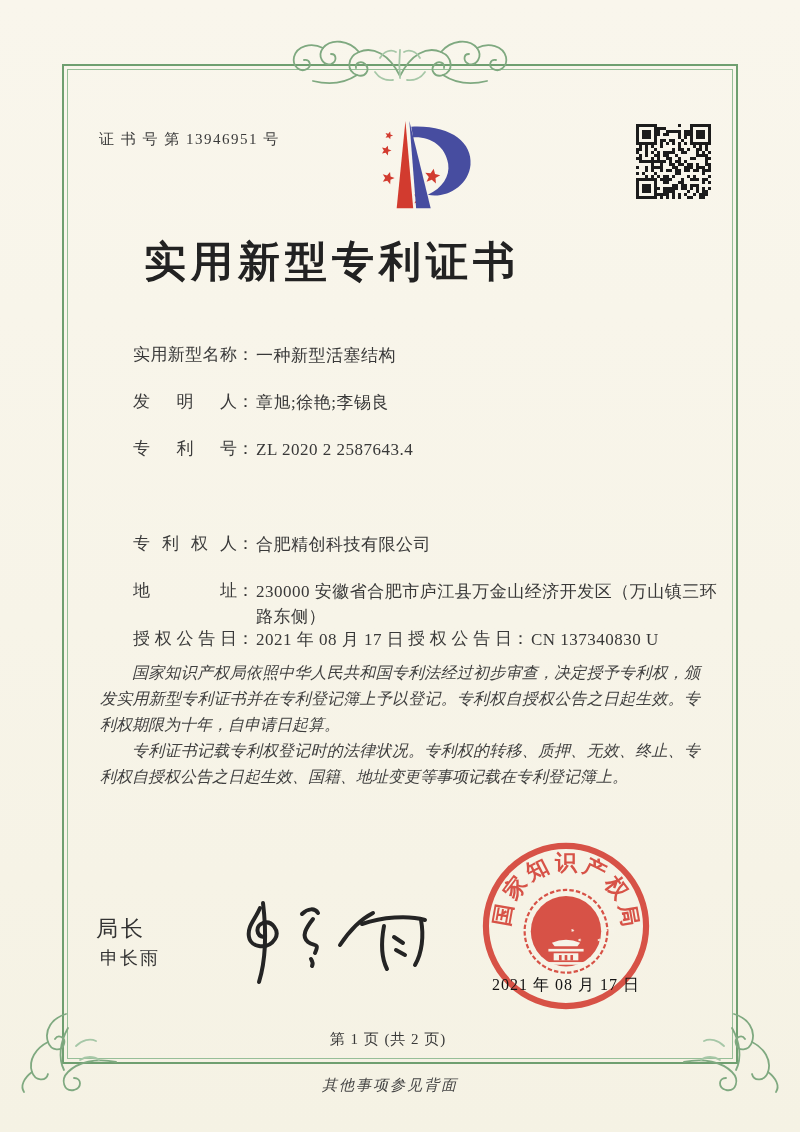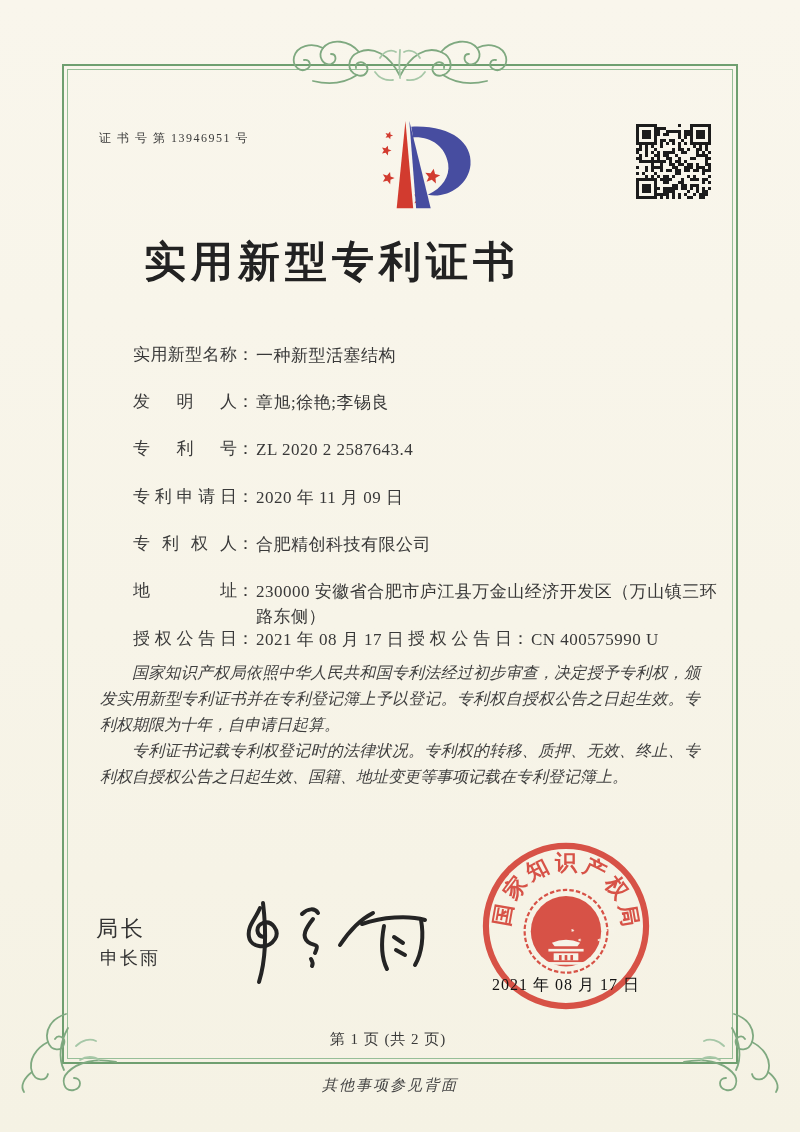--- a/index.html
+++ b/index.html
@@ -1,20 +1,20 @@
 <!DOCTYPE html>
 <html><head>
 <meta charset="utf-8">
 <style>
   html,body{margin:0;padding:0;}
   body{width:800px;height:1132px;background:#f7f4e8;font-family:"Liberation Serif","DejaVu Serif",serif;}
   .paper{position:relative;width:800px;height:1132px;background:linear-gradient(180deg,#f9f6ec 0%,#f7f4e8 55%,#f5f2e4 100%);overflow:hidden;}
   .frame{position:absolute;left:62px;top:64px;width:672px;height:996px;border:2px solid #6f9f70;}
   .frame::after{content:"";position:absolute;inset:3px;border:1px solid #97bf98;}
-  .cert-no{position:absolute;left:99px;top:130px;font-size:12px;color:#3a3a3a;letter-spacing:1.5px;text-align:center;}
+  .cert-no{position:absolute;left:99px;top:130px;font-size:15px;color:#3a3a3a;letter-spacing:1.5px;text-align:center;}
   .logo{position:absolute;left:336px;top:118px;width:168px;height:102px;}
   .qr{position:absolute;left:636px;top:124px;width:75px;height:75px;}
   .title{position:absolute;left:0;top:234px;width:664px;text-align:center;font-size:42px;font-weight:600;color:#222;letter-spacing:5px;}
   .frow{position:absolute;left:100px;font-size:17px;color:#383838;}
   .flabel{display:inline-block;width:104px;text-align:justify;text-align-last:justify;vertical-align:top;color:#3a3a3a;margin-left:33px;}
   .fvalue{display:inline-block;margin-left:2px;max-width:478px;vertical-align:top;letter-spacing:.5px;line-height:25px;}
   .fpair2{position:absolute;left:275px;top:0;white-space:nowrap;}
   .body-text{position:absolute;left:100px;top:660px;width:600px;color:#3f3f3f;}
   .body-text p{margin:0;text-indent:2em;font-size:16px;line-height:26px;font-style:italic;text-align:justify;}
   .signer-title{position:absolute;left:96px;top:914px;font-size:22px;letter-spacing:3px;color:#333;}
@@ -414,33 +414,30 @@
 
   <div class="frow" style="top:343px">
     <span class="flabel">实用新型名称</span><span>：</span><span class="fvalue">一种新型活塞结构</span>
   </div>
   <div class="frow" style="top:390px">
     <span class="flabel">发明人</span><span>：</span><span class="fvalue">章旭;徐艳;李锡良</span>
   </div>
   <div class="frow" style="top:437px">
     <span class="flabel">专利号</span><span>：</span><span class="fvalue">ZL 2020 2 2587643.4</span>
   </div>
-  <div class="frow" style="top:485px">
-    <span class="flabel">专利申请日</span><span>：</span><span class="fvalue">2020 年 11 月 09 日</span>
-  </div>
   <div class="frow" style="top:532px">
     <span class="flabel">专利权人</span><span>：</span><span class="fvalue">合肥精创科技有限公司</span>
   </div>
   <div class="frow" style="top:579px">
     <span class="flabel">地址</span><span>：</span><span class="fvalue">230000 安徽省合肥市庐江县万金山经济开发区（万山镇三环路东侧）</span>
   </div>
   <div class="frow" style="top:627px;width:600px">
     <span class="flabel">授权公告日</span><span>：</span><span class="fvalue">2021 年 08 月 17 日</span>
     <span class="fpair2">
-      <span class="flabel">授权公告日</span><span>：</span><span class="fvalue">CN 400575990 U</span>
+      <span class="flabel">授权公告日</span><span>：</span><span class="fvalue">CN 137340830 U</span>
     </span>
   </div>
 
   <div class="body-text">
     <p>国家知识产权局依照中华人民共和国专利法经过初步审查，决定授予专利权，颁发实用新型专利证书并在专利登记簿上予以登记。专利权自授权公告之日起生效。专利权期限为十年，自申请日起算。</p>
     <p>专利证书记载专利权登记时的法律状况。专利权的转移、质押、无效、终止、专利权自授权公告之日起生效、国籍、地址变更等事项记载在专利登记簿上。</p>
   </div>
 
   <div class="signer-title">局长</div>
   <div class="signer-name">申长雨</div>

